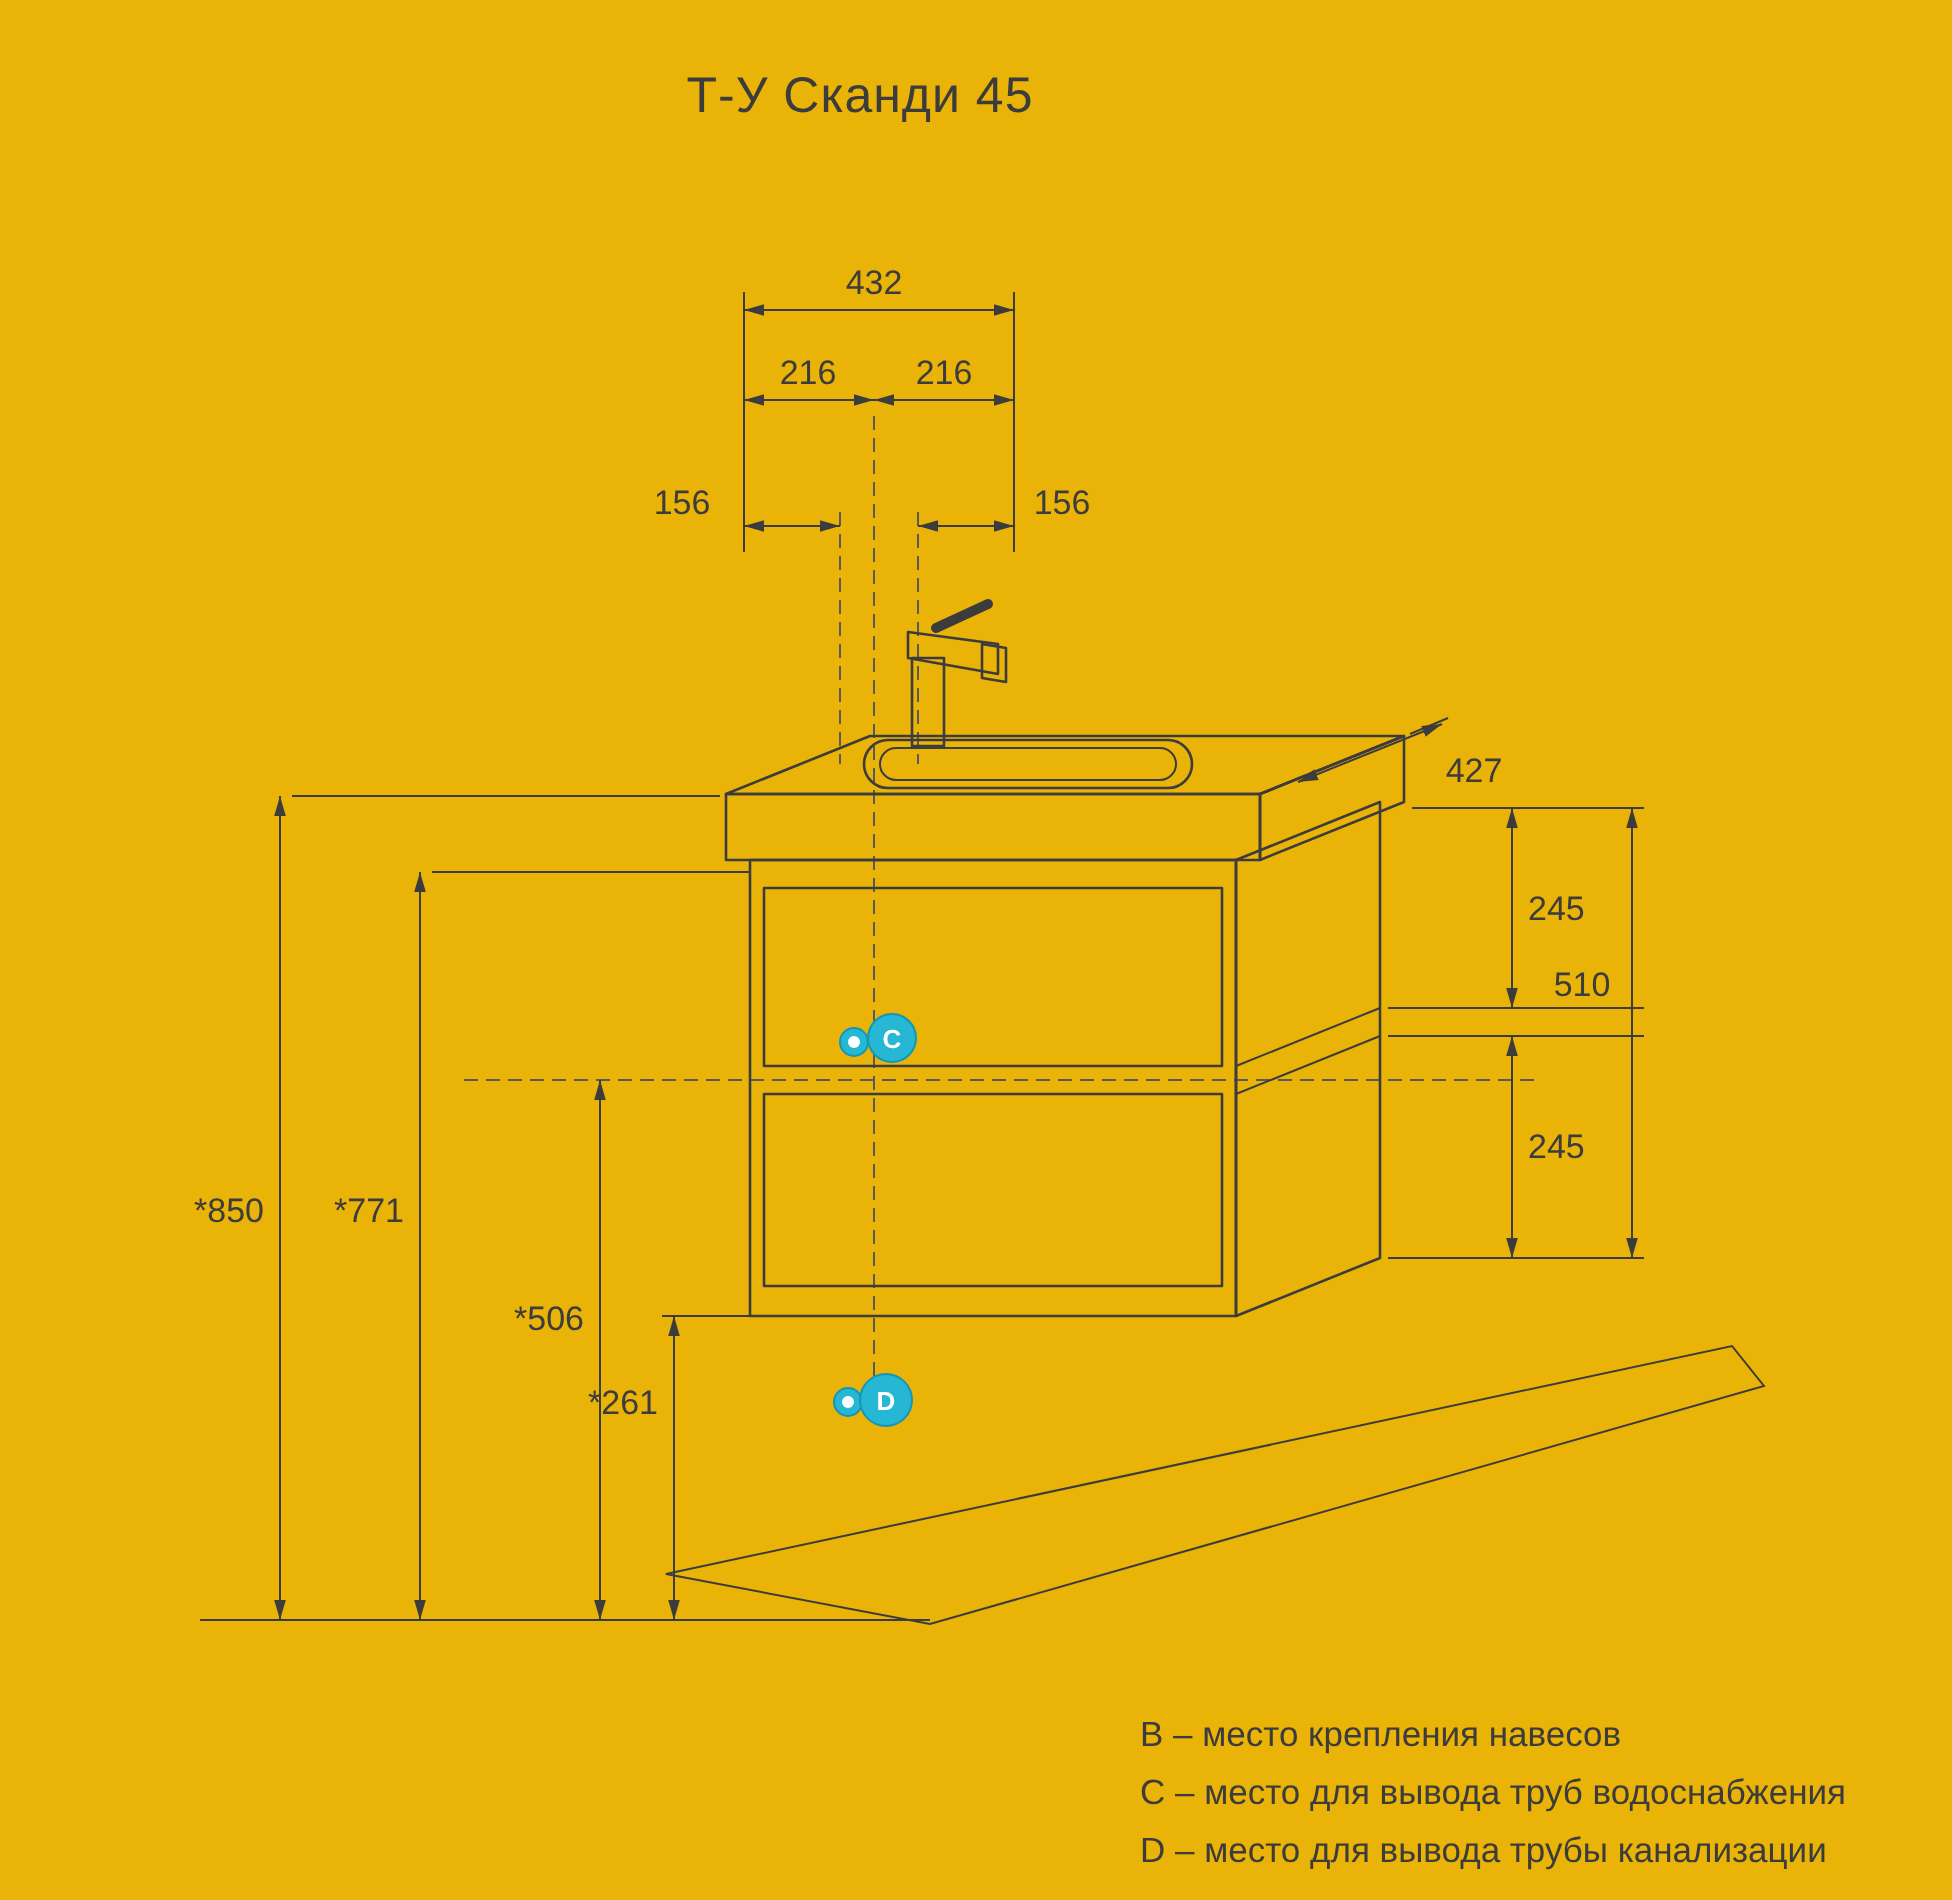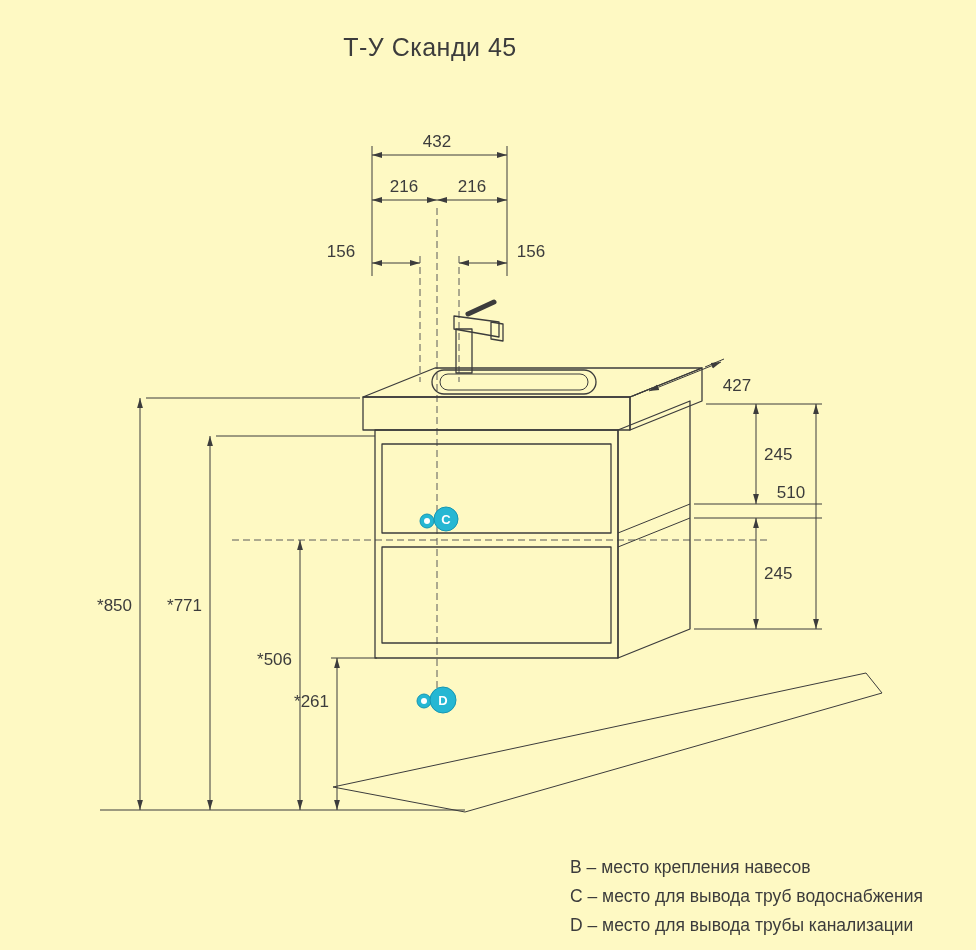--- a/index.html
+++ b/index.html
@@ -1,17 +1,17 @@
 <!DOCTYPE html>
 <html><head>
 <meta charset="utf-8">
 <style>
   html,body{margin:0;padding:0;background:#ffffff;}
   body{font-family:"Liberation Sans", sans-serif;}
-  .frame{position:relative;width:976px;height:950px;background:#fef9c3;outline:1px solid #ededed;overflow:hidden;}
+  .frame{position:relative;width:976px;height:950px;background:#eab308;outline:1px solid #ededed;overflow:hidden;}
   svg{display:block;}
   text{fill:#3c3c3c;}
   .title-text{font-size:25px;letter-spacing:0.5px;}
   .dim-text{font-size:17px;}
   .legend-text{font-size:17.5px;}
   .marker-letter{font-size:13px;font-weight:bold;fill:#ffffff;}
   .obj{stroke:#3c3c3c;stroke-width:1.3;fill:none;stroke-linejoin:round;}
   .thin{stroke:#3c3c3c;stroke-width:1;fill:none;}
   .dash{stroke:#5a5a5a;stroke-width:1;fill:none;stroke-dasharray:7 4;}
 </style>

